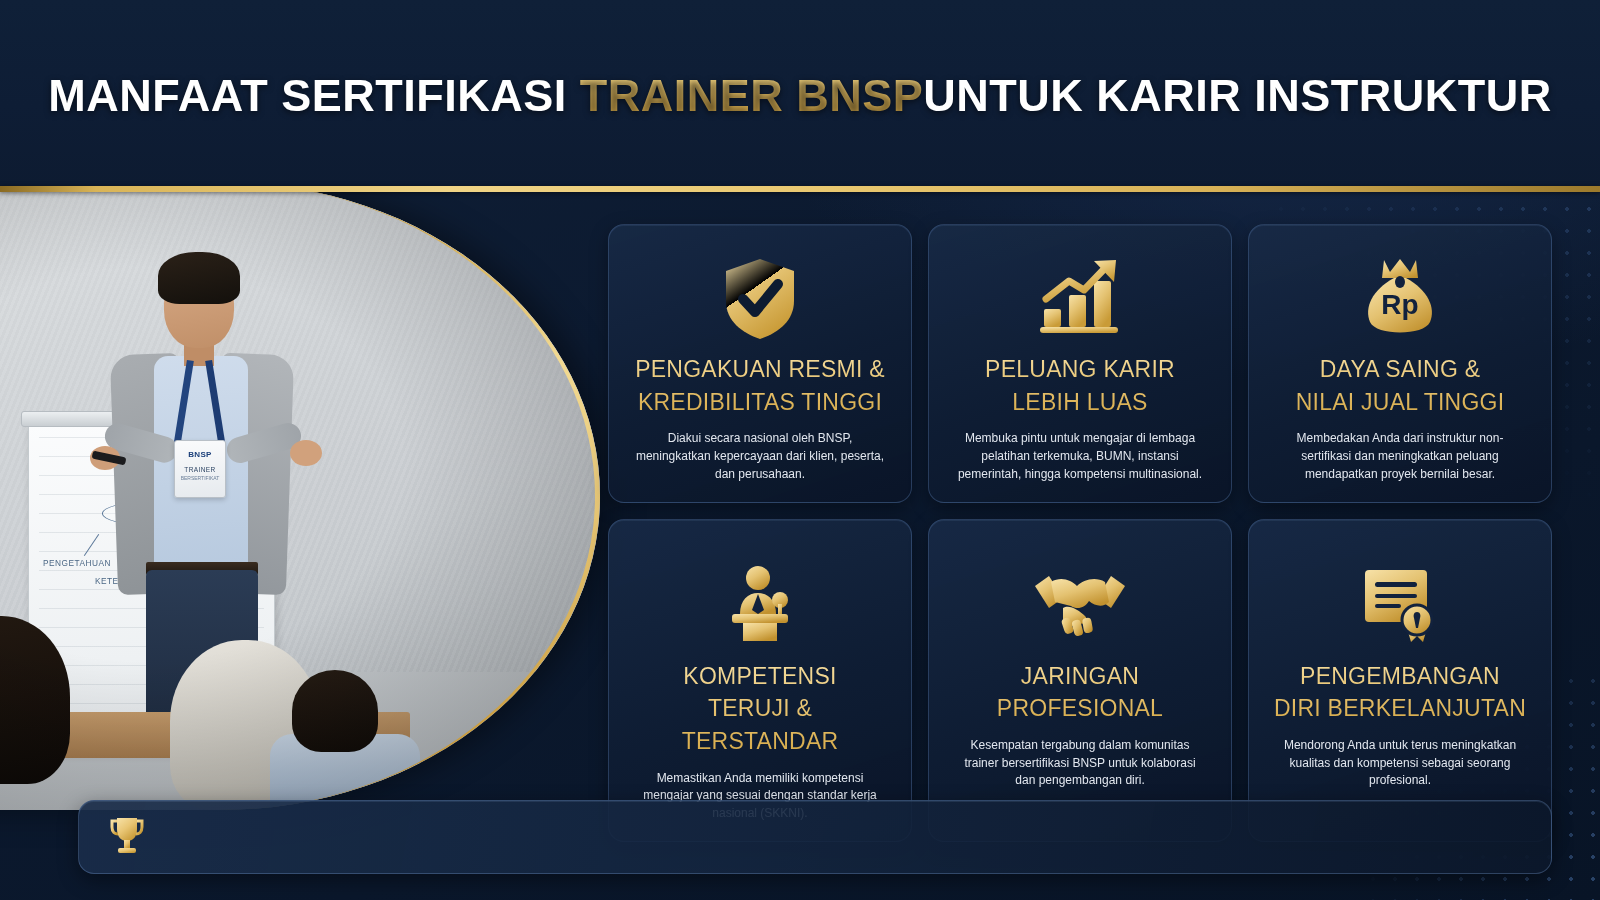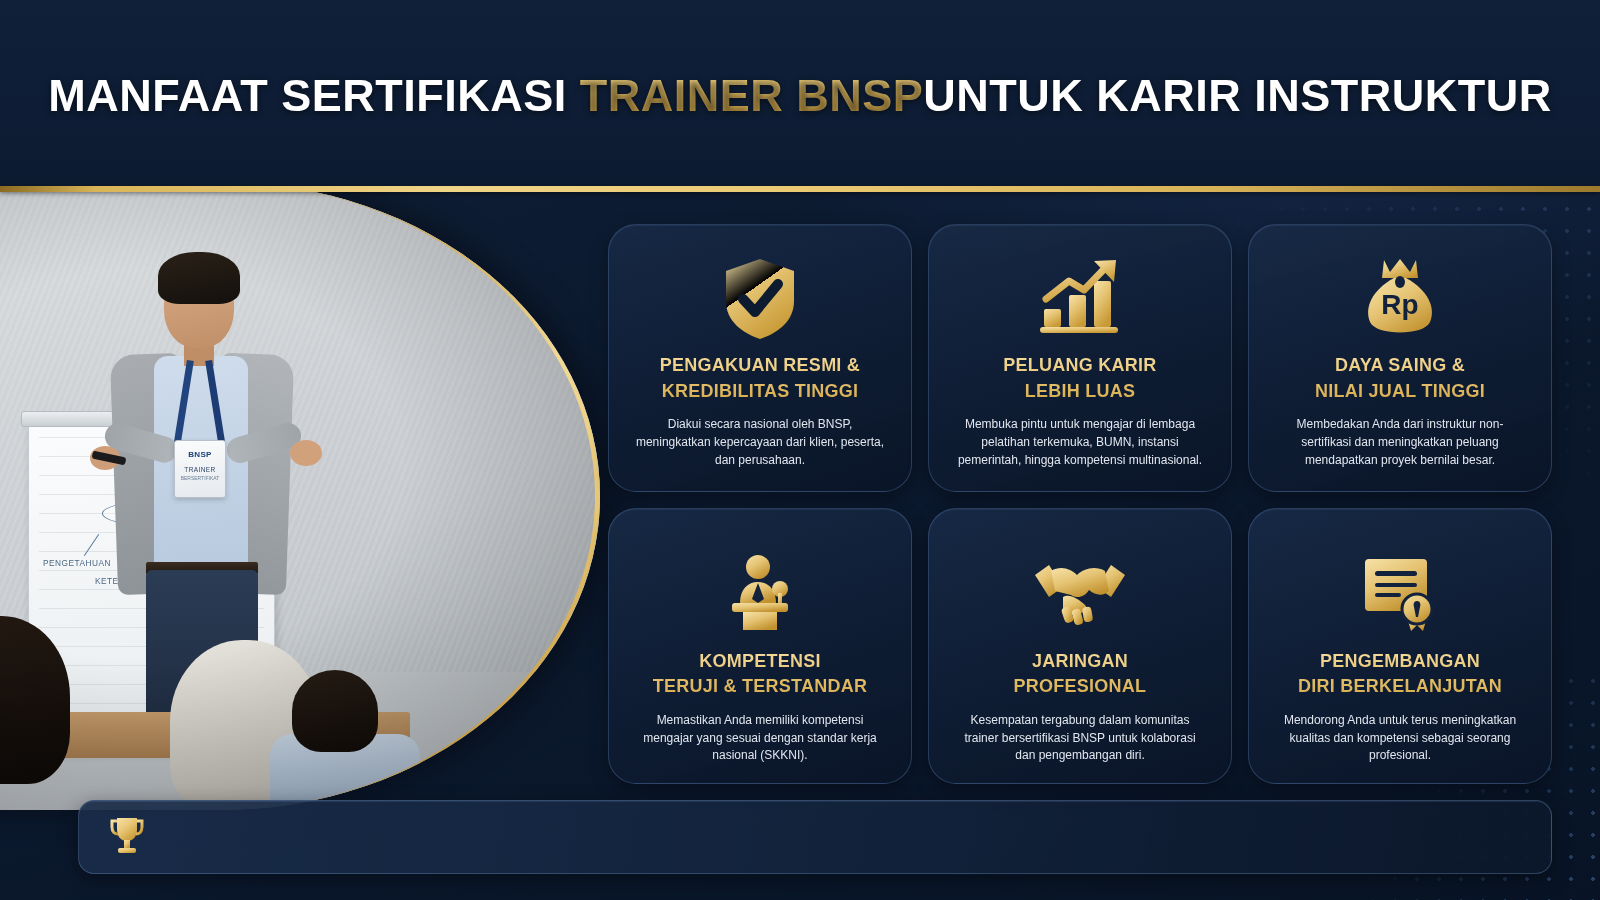--- a/index.html
+++ b/index.html
@@ -161,31 +161,31 @@
   .photo-vignette { position:absolute; inset:0;
      background:radial-gradient(ellipse at 40% 45%, rgba(0,0,0,0) 40%, rgba(0,0,0,.30) 100%); }
 
   
   .grid {
     position:absolute; left:608px; top:224px; width:944px; height:560px;
     display:grid; grid-template-columns:repeat(3,1fr); grid-template-rows:repeat(2,1fr);
     gap:16px; z-index:5;
   }
   .card {
-    position:relative; border-radius:28px;
+    position:relative; border-radius:16px;
     background:linear-gradient(162deg, rgba(24,42,70,.93) 0%, rgba(15,29,52,.95) 55%, rgba(10,21,40,.97) 100%);
     border:1px solid rgba(86,122,170,.38);
     box-shadow:inset 0 1px 0 rgba(140,180,230,.10), 0 6px 18px rgba(0,0,0,.34);
     display:flex; flex-direction:column; align-items:center;
     padding:22px 18px 18px; text-align:center;
   }
   .card .icon-box { height:104px; display:flex; align-items:center; justify-content:center; }
   .card svg { display:block; }
   .card-title {
-    font-size:18px; font-weight:bold; line-height:1.42; letter-spacing:.25px;
+    font-size:23px; font-weight:normal; line-height:1.42; letter-spacing:.25px;
     margin-top:2px;
     background:linear-gradient(180deg,#f6deA0 0%,#e8c472 48%,#d4a846 100%);
     -webkit-background-clip:text; background-clip:text;
     -webkit-text-fill-color:transparent; color:#e8c472;
     white-space:pre-line;
   }
   .card-desc {
     margin-top:12px; font-size:12px; line-height:1.48;
     color:#e2e7ef; font-weight:400; max-width:250px;
   }

